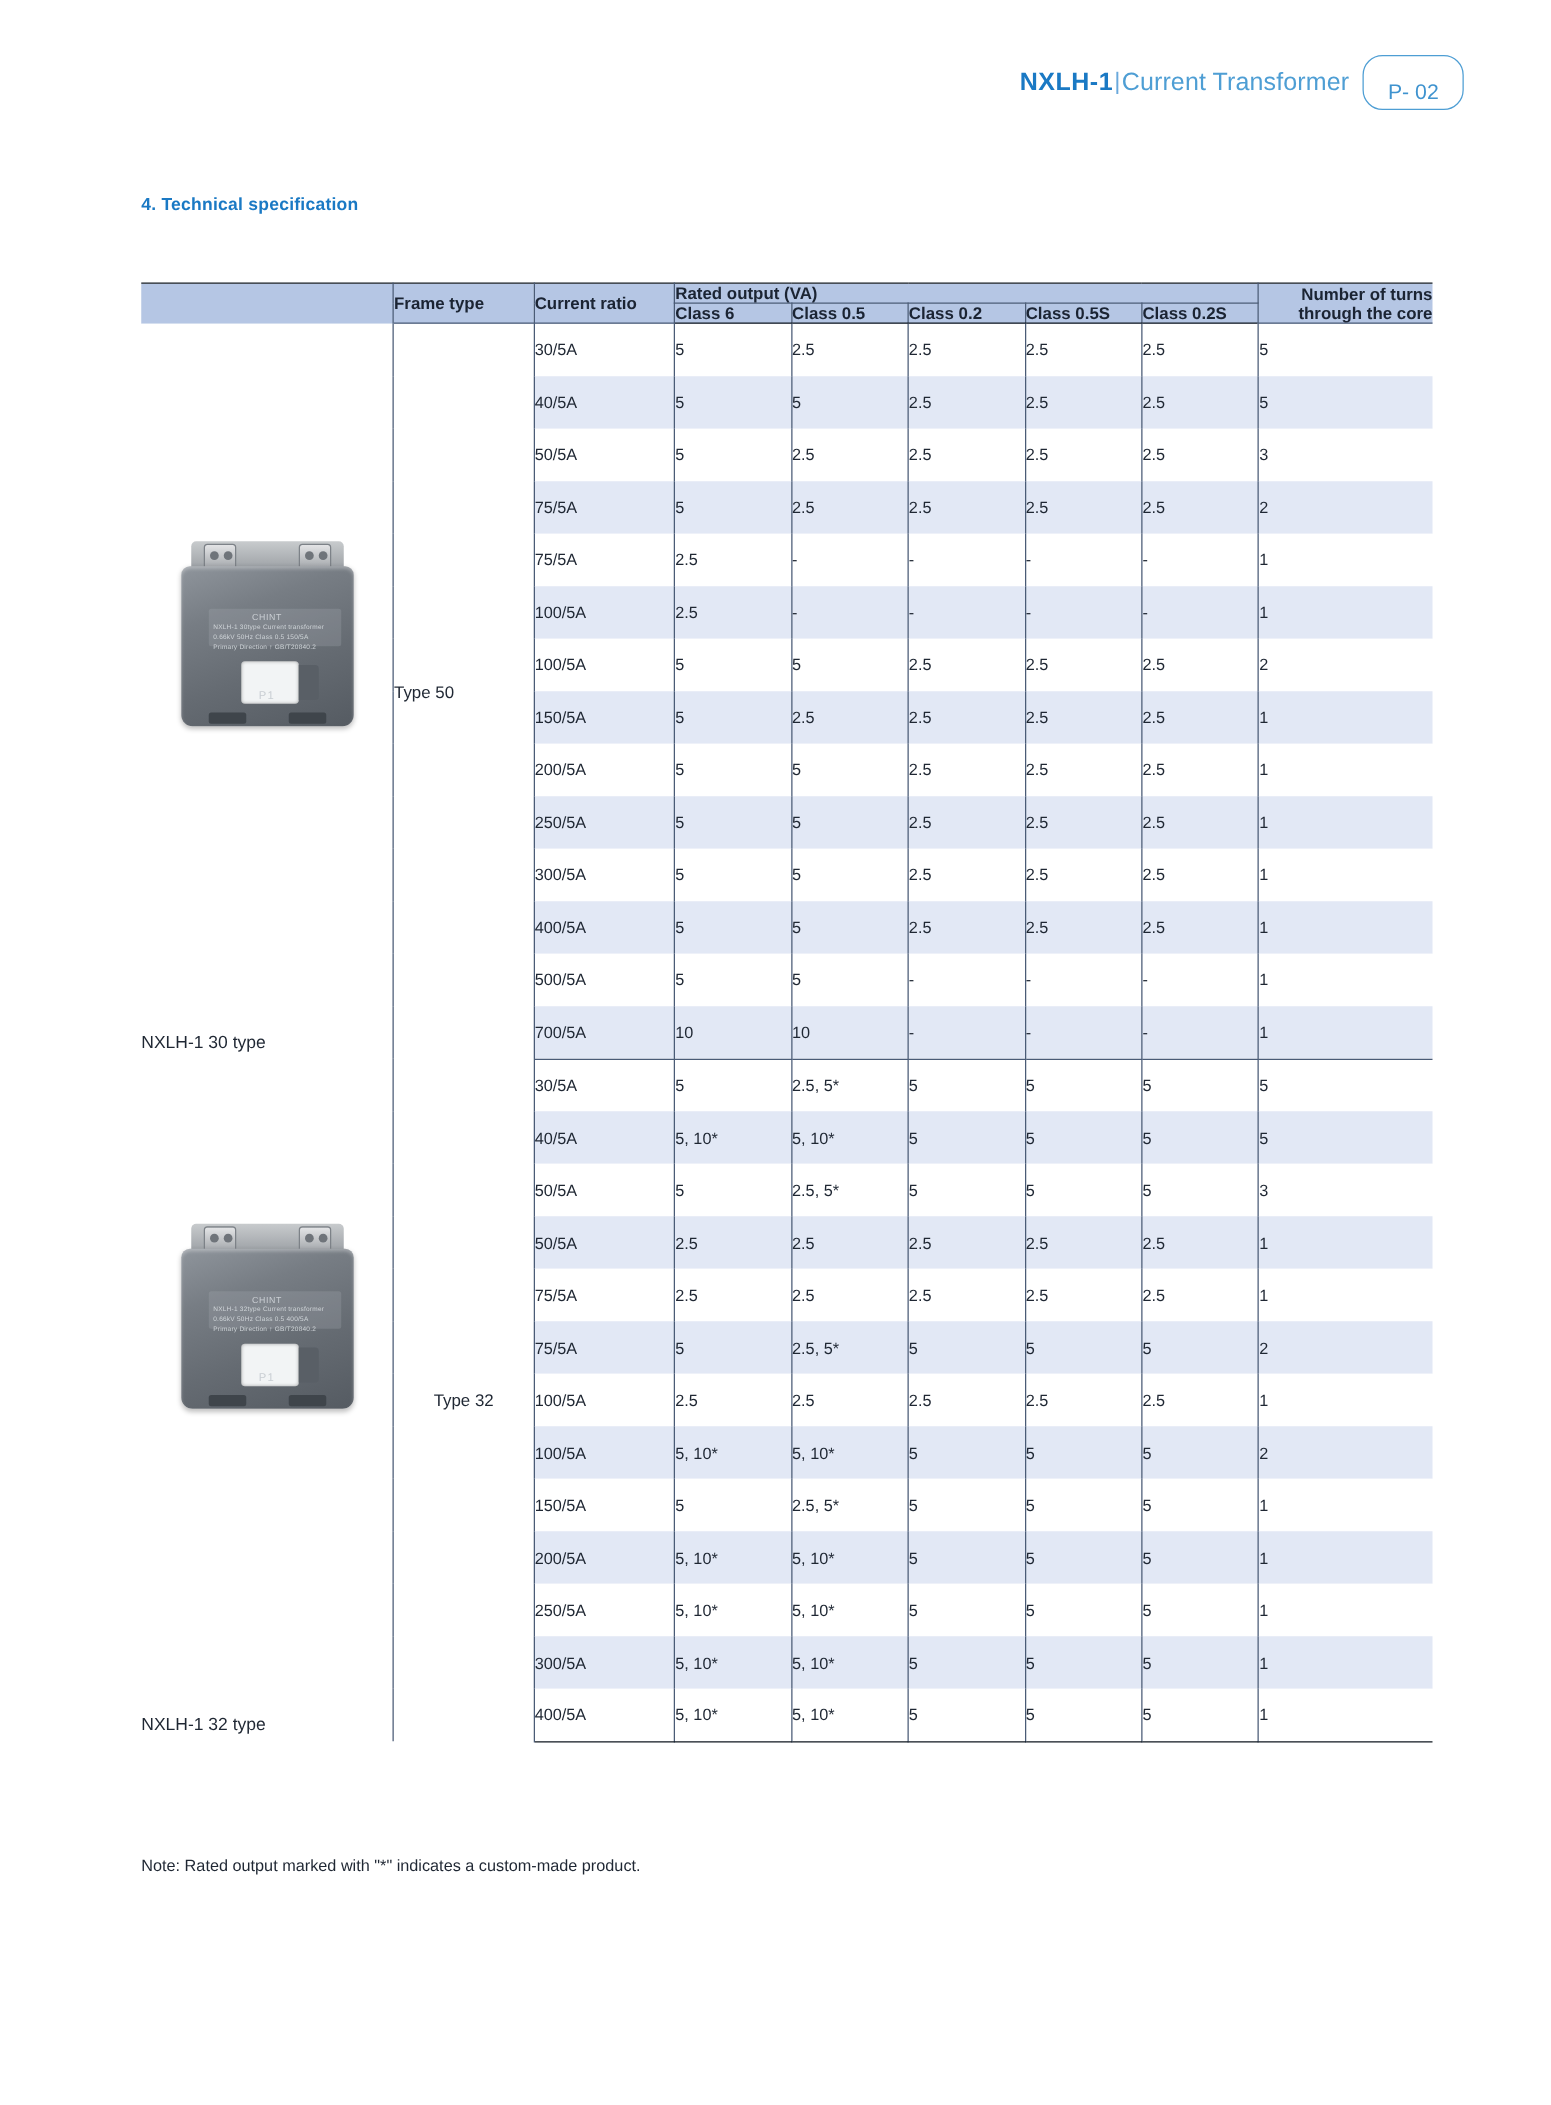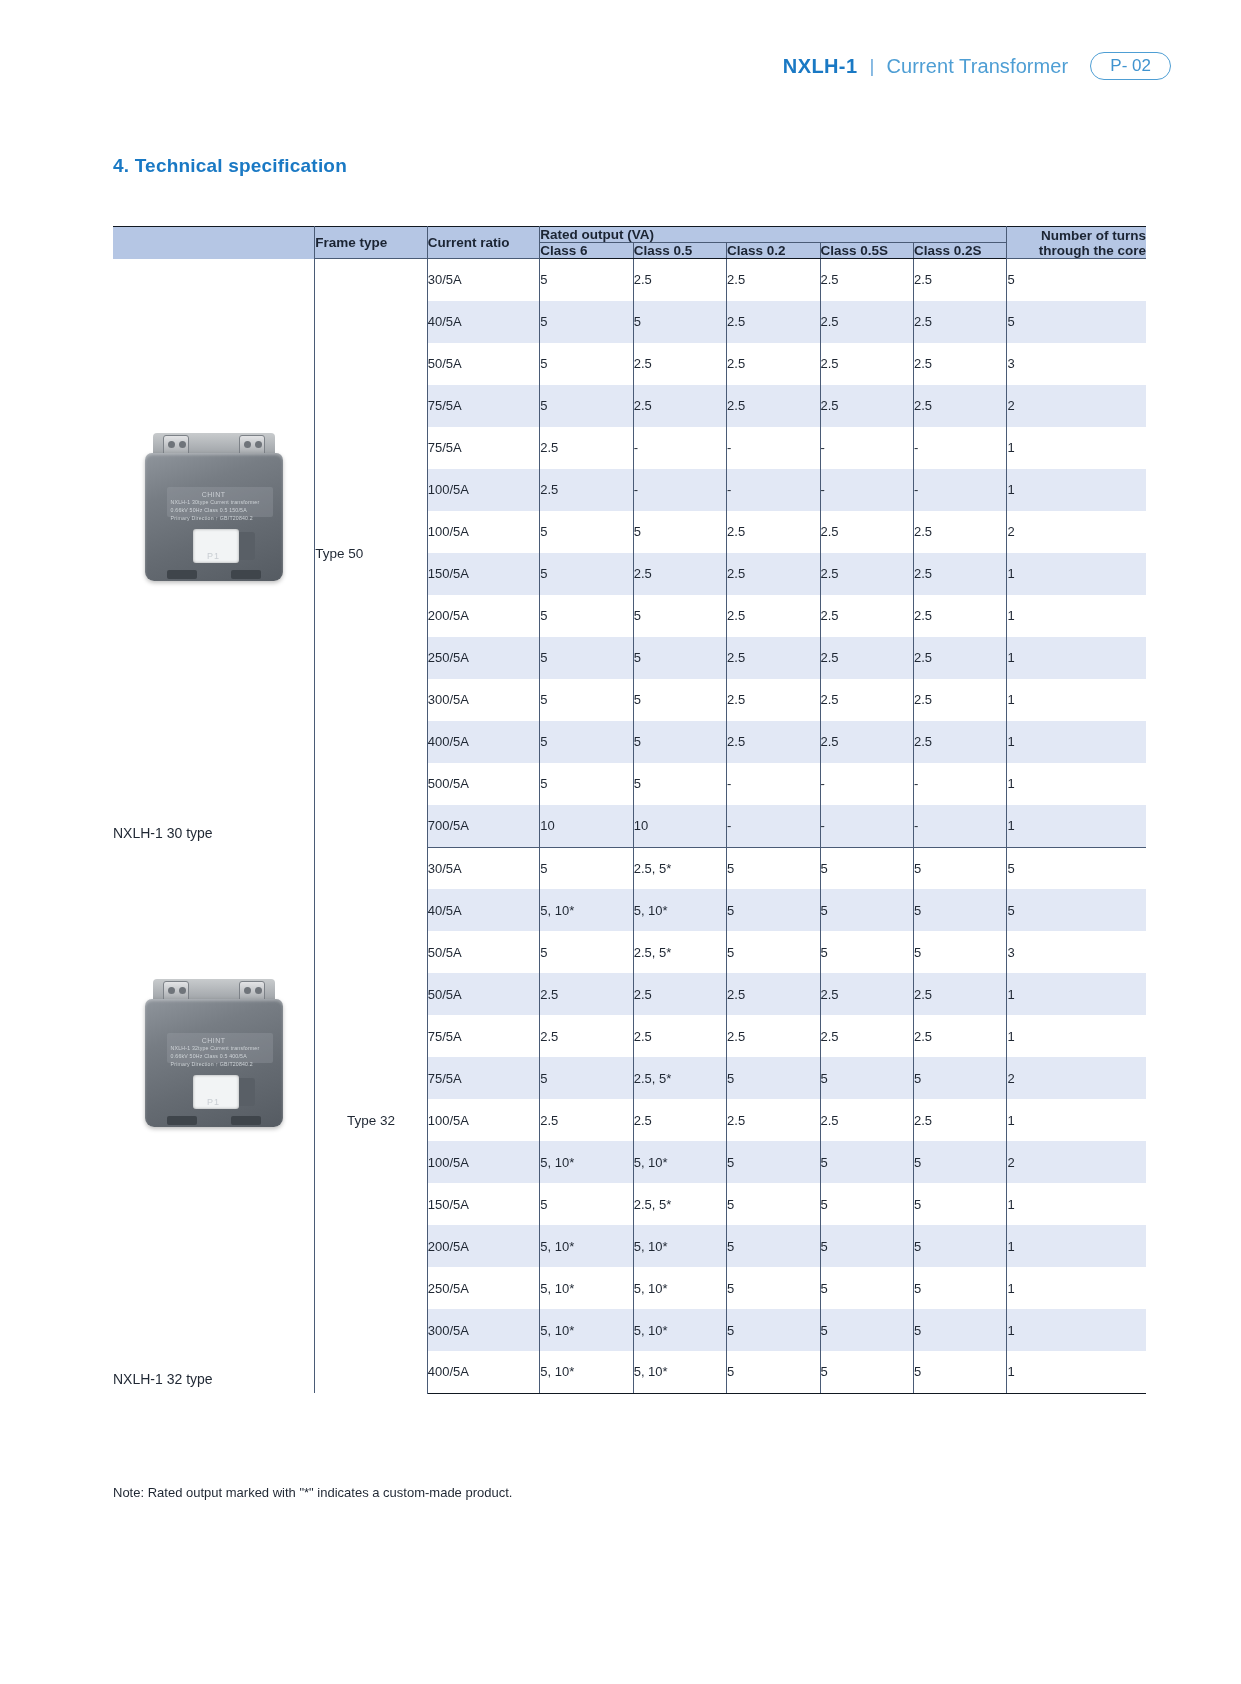--- a/index.html
+++ b/index.html
@@ -14,21 +14,21 @@
     overflow: hidden;
   }
 
   
   .page-header {
     position: absolute;
     top: 48px;
     right: 70px;
     display: flex;
     align-items: center;
-    gap: 11px;
+    gap: 0;
     height: 36px;
   }
   .hdr-code {
     font-size: 20px;
     font-weight: bold;
     color: #1a79c4;
     letter-spacing: 0.4px;
   }
   .hdr-sep {
     font-size: 19px;
@@ -39,33 +39,33 @@
   .hdr-title {
     font-size: 20px;
     color: #4e9ed4;
     font-weight: 400;
     letter-spacing: 0.1px;
   }
   .hdr-badge {
     margin-left: 11px;
     border: 1.3px solid #4e9ed4;
     border-radius: 16px;
-    padding: 4px 19px 5px 19px;
+    padding: 20px 19px 5px 19px;
     font-size: 17px;
     color: #3f93cf;
     line-height: 1;
     white-space: nowrap;
   }
 
   
   .section-title {
     position: absolute;
     top: 155px;
     left: 113px;
-    font-size: 19px;
+    font-size: 14px;
     font-weight: bold;
     color: #1a79c4;
     letter-spacing: 0.2px;
   }
 
   
   .spec-table-wrap {
     position: absolute;
     top: 226px;
     left: 113px;

